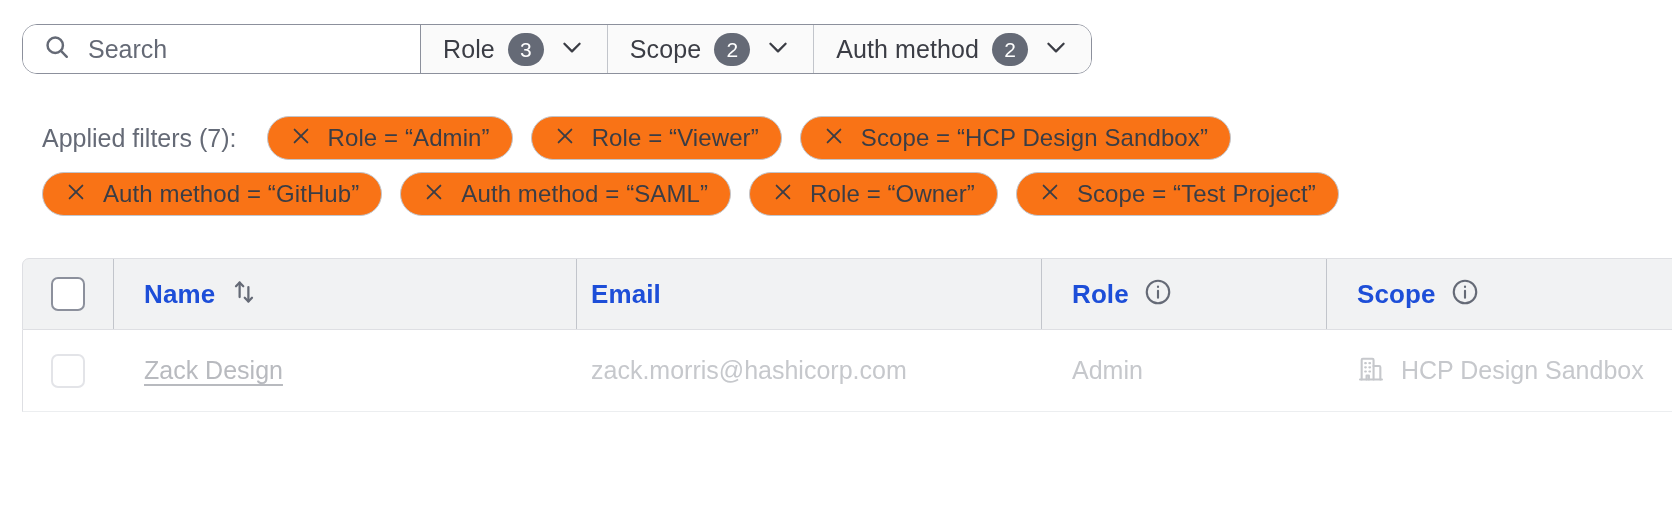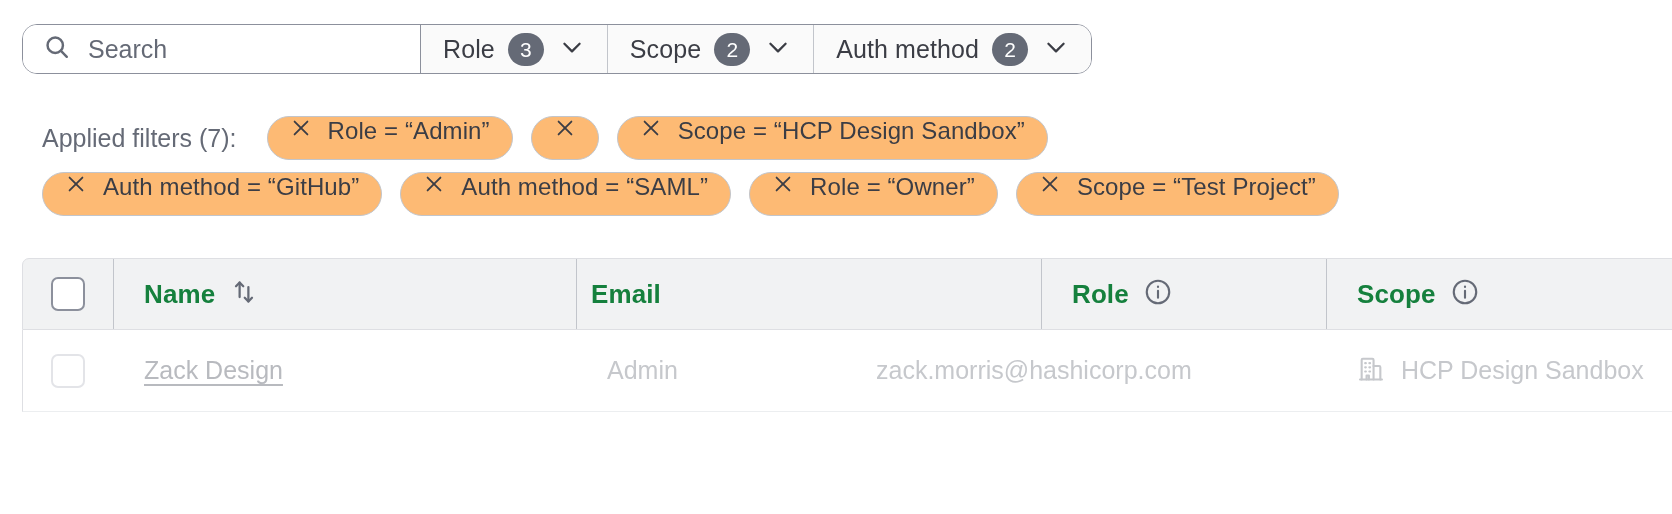--- a/index.html
+++ b/index.html
@@ -93,27 +93,28 @@
     margin-left: 20px;
   }
   .applied-label {
     font-size: 25px;
     color: #656a76;
     margin-right: 30px;
     white-space: nowrap;
   }
   .chip {
     display: inline-flex;
+    align-items: center;
     gap: 16px;
     height: 44px;
     padding: 0 22px;
     margin-right: 18px;
     border: 1px solid #c2c5cb;
     border-radius: 22px;
-    background: #fdba74;
+    background: #f97316;
     cursor: pointer;
     white-space: nowrap;
   }
   .chip-x { flex: 0 0 auto; display: block; }
   .chip-text {
     font-size: 24px;
     color: #3b3d45;
     letter-spacing: 0.1px;
   }
 
@@ -156,21 +157,21 @@
   .thead .col-role,
   .thead .col-scope { border-left: 1px solid #c2c5cb; }
   .tbody-row .col-name,
   .tbody-row .col-email,
   .tbody-row .col-role,
   .tbody-row .col-scope { border-left: 1px solid transparent; }
 
   .th-text {
     font-size: 26px;
     font-weight: bold;
-    color: #15803d;
+    color: #1d4ed8;
     letter-spacing: 0.1px;
   }
   .th-icon { margin-left: 14px; display: block; flex: 0 0 auto; cursor: pointer; }
 
   .checkbox {
     width: 34px; height: 34px;
     border-radius: 7px;
     background: #ffffff;
     display: block;
     cursor: pointer;
@@ -257,20 +258,21 @@
         <span class="chip-text">Role = “Admin”</span>
       </span>
 
       <span class="chip">
         <span class="chip-x">
           <svg width="22" height="22" viewBox="0 0 24 24" fill="none" stroke="#3b3d45" stroke-width="2" stroke-linecap="round">
             <line x1="5" y1="5" x2="19" y2="19"></line>
             <line x1="19" y1="5" x2="5" y2="19"></line>
           </svg>
         </span>
+        <span class="chip-text">Role = “Viewer”</span>
       </span>
 
       <span class="chip">
         <span class="chip-x">
           <svg width="22" height="22" viewBox="0 0 24 24" fill="none" stroke="#3b3d45" stroke-width="2" stroke-linecap="round">
             <line x1="5" y1="5" x2="19" y2="19"></line>
             <line x1="19" y1="5" x2="5" y2="19"></line>
           </svg>
         </span>
         <span class="chip-text">Scope = “HCP Design Sandbox”</span>
@@ -372,26 +374,26 @@
     <div class="tbody-row">
 
       <div class="cell col-check">
         <span class="checkbox row"></span>
       </div>
 
       <div class="cell col-name">
         <span class="cell-link">Zack Design</span>
       </div>
 
+      <div class="cell col-email">
+        <span class="cell-text">zack.morris@hashicorp.com</span>
+      </div>
+
       <div class="cell col-role">
         <span class="cell-text">Admin</span>
-      </div>
-
-      <div class="cell col-email">
-        <span class="cell-text">zack.morris@hashicorp.com</span>
       </div>
 
       <div class="cell col-scope">
         <span class="scope-cell">
           <span class="org-icon">
             <svg width="28" height="28" viewBox="0 0 24 24" fill="none" stroke="#c6c8cc" stroke-width="1.8" stroke-linecap="round" stroke-linejoin="round">
               <path d="M4 21V4.2a1 1 0 0 1 1-1h8.2a1 1 0 0 1 1 1V21"></path>
               <path d="M14.2 9.4H19a1 1 0 0 1 1 1V21"></path>
               <line x1="2.6" y1="21" x2="21.4" y2="21"></line>
               <line x1="7" y1="7" x2="7.6" y2="7"></line>

